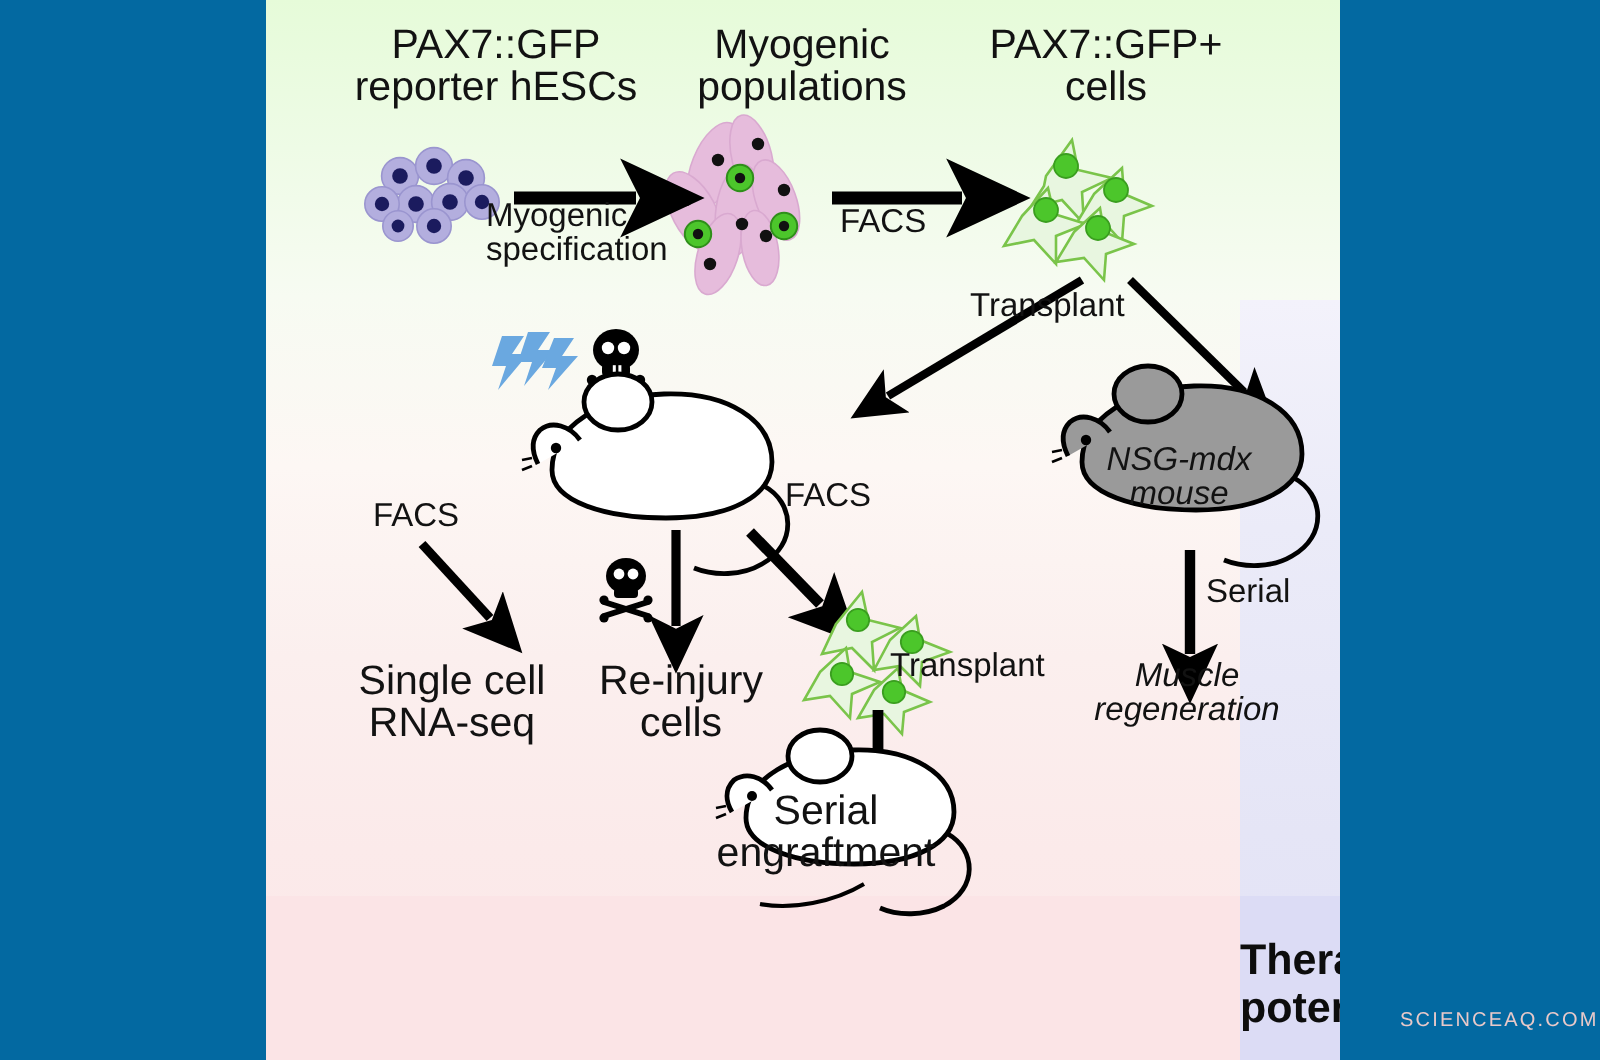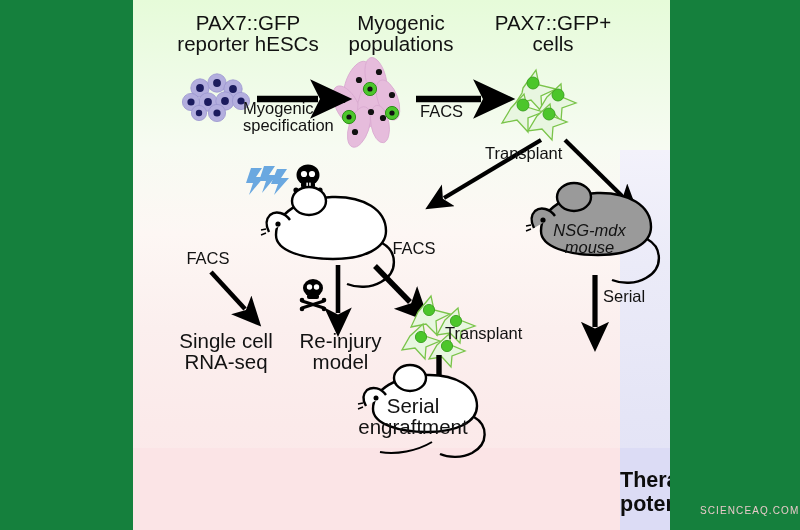--- a/index.html
+++ b/index.html
@@ -1,17 +1,17 @@
 <!DOCTYPE html>
 <html><head>
 <meta charset="utf-8">
 <style>
   html,body{margin:0;padding:0;background:#ffffff;}
   body{width:800px;height:530px;overflow:hidden;font-family:"Liberation Sans",sans-serif;}
-  #stage{position:relative;width:800px;height:530px;background:#15803d;}
+  #stage{position:relative;width:800px;height:530px;background:#0369a1;}
 
   
   #figure{position:absolute;left:133px;top:0;width:537px;height:530px;overflow:hidden;}
   .panel{position:absolute;top:0;bottom:0;}
   #panel-left{left:0;width:487px;
     background:linear-gradient(to bottom,#e6fbd9 0%,#eefbe6 14%,#f7fbf2 28%,#fdf7f4 44%,#fbefee 62%,#fbeaea 80%,#fbe7e8 100%);}
   #panel-right{left:487px;width:50px;
     background:linear-gradient(to bottom,#e6fbd9 0%,#eefbe6 14%,#f7fbf2 28%,#f4f3fb 44%,#ebebf8 62%,#e4e4f6 80%,#e2e2f6 100%);}
   
   #panel-right-wide{position:absolute;left:487px;top:150px;width:50px;bottom:0;
@@ -239,26 +239,28 @@
 
     <div class="txt lbl ital" style="left:404px;top:222px;width:105px;">NSG-mdx
 mouse</div>
 
     <div class="txt lbl" style="left:40px;top:250px;width:70px;">FACS</div>
     <div class="txt lbl" style="left:246px;top:240px;width:70px;">FACS</div>
 
     <div class="txt hdr" style="left:18px;top:330px;width:150px;">Single cell
 RNA-seq</div>
     <div class="txt hdr" style="left:140px;top:330px;width:135px;">Re-injury
-model</div>
+cells</div>
 
     <div class="txt lbl" style="left:312px;top:325px;width:110px;text-align:left;">Transplant</div>
     <div class="txt hdr" style="left:200px;top:395px;width:160px;">Serial
 engraftment</div>
 
     <div class="txt lbl" style="left:470px;top:288px;width:70px;text-align:left;">Serial</div>
+    <div class="txt lbl ital" style="left:393px;top:330px;width:135px;">Muscle
+regeneration</div>
 
     <div class="banner-txt" style="left:487px;bottom:14px;width:50px;font-size:21.5px;">Therapeutic
 potentials</div>
   </div>
 
   <div id="wm">SCIENCEAQ.COM</div>
 </div>
 
 </body></html>

